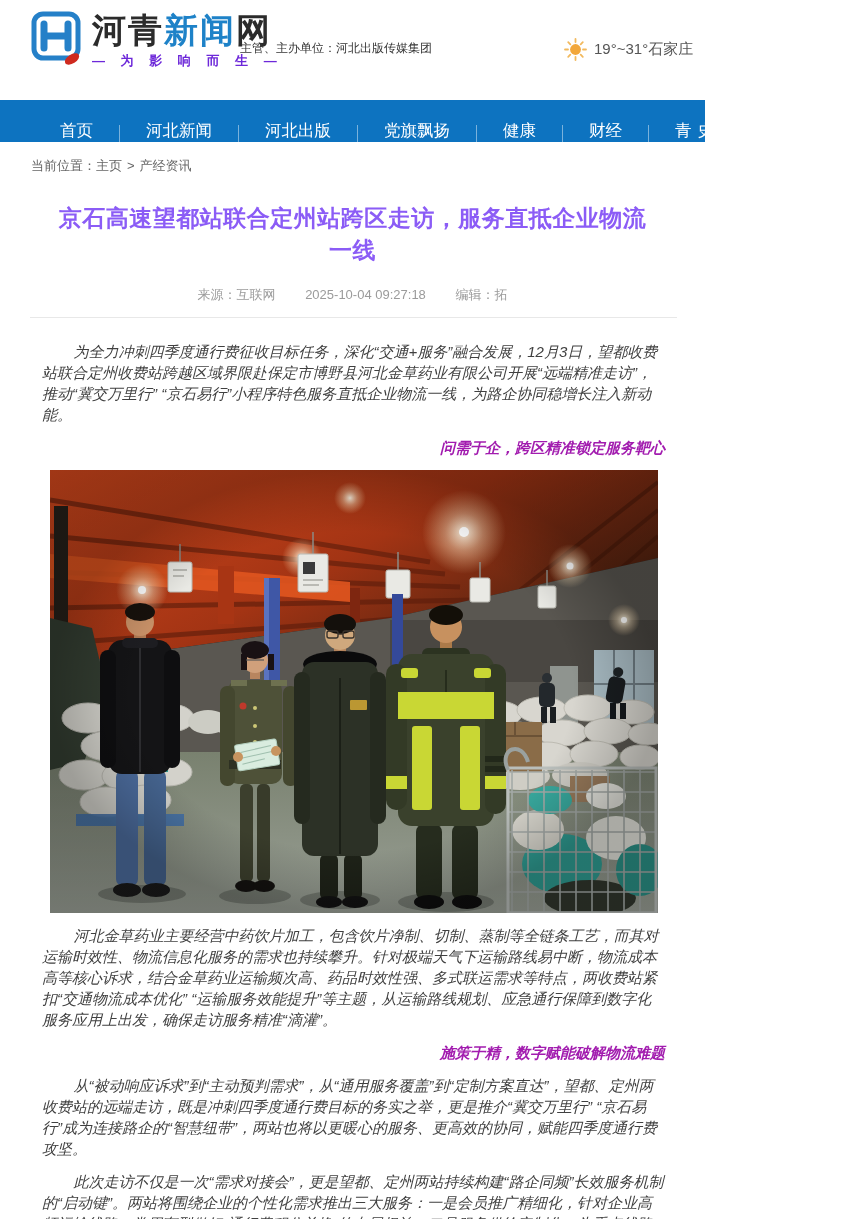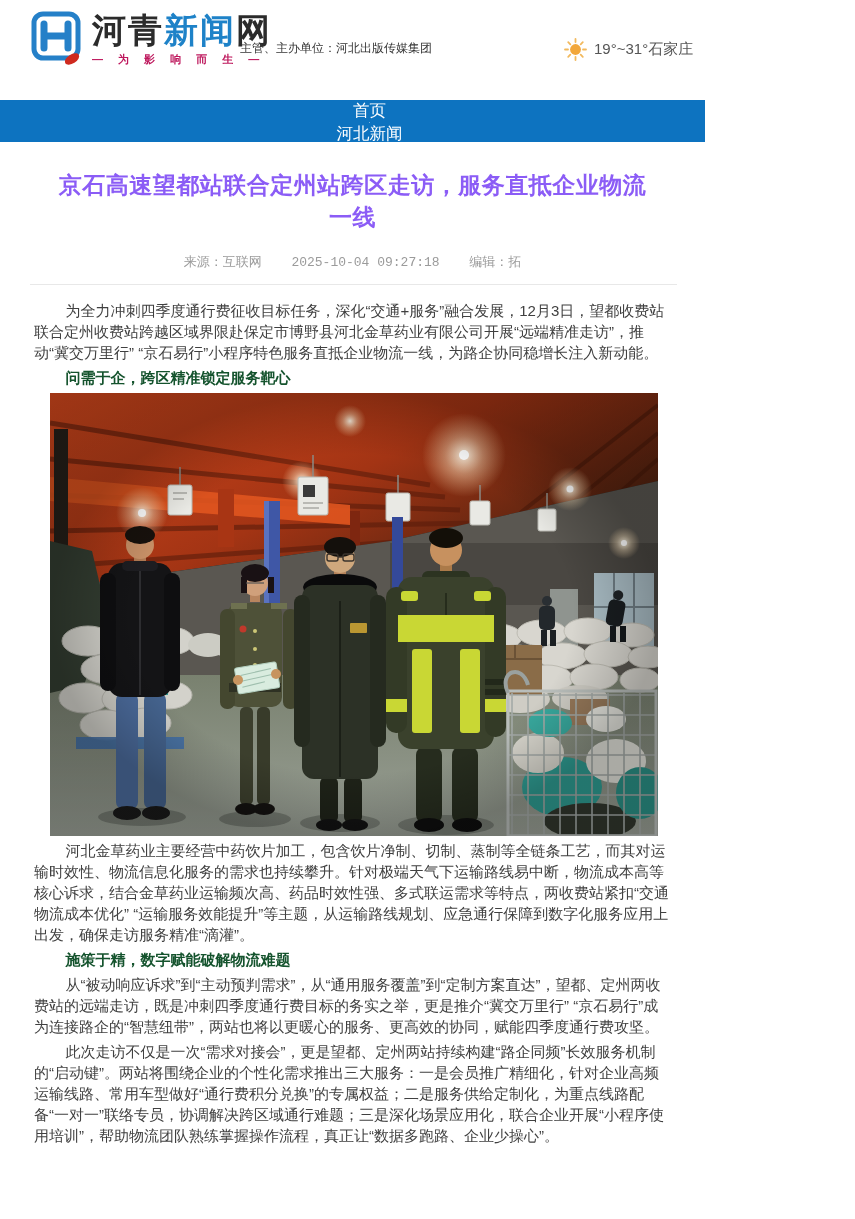--- a/index.html
+++ b/index.html
@@ -5,50 +5,50 @@
   html,body{margin:0;padding:0;background:#fff;}
   body{width:855px;font-family:"Liberation Sans","DejaVu Sans",sans-serif;}
   .page{position:relative;width:705px;height:1219px;background:#fff;overflow:hidden;}
 
   
   .site-header{position:relative;height:100px;background:#fff;}
   .logo-wrap{position:absolute;left:30px;top:10px;display:flex;align-items:flex-start;}
   .logo-text{margin-left:8px;}
   .site-name{font-size:34px;font-weight:900;letter-spacing:2px;line-height:40px;color:#2b2b2b;}
   .site-name .blue{color:#1e82c8;}
-  .tagline{margin-top:2px;font-size:11px;letter-spacing:6px;color:#be185d;font-weight:700;}
+  .tagline{margin-top:2px;font-size:13px;letter-spacing:6px;color:#6d28d9;font-weight:700;}
   .organizer{position:absolute;left:240px;top:40px;font-size:12px;color:#333;}
   .weather{position:absolute;left:564px;top:38px;display:flex;align-items:center;font-size:15px;color:#555;}
   .weather svg{margin-right:7px;}
   .search-box{position:absolute;left:762px;top:28px;}
   .search-box input{width:210px;height:38px;border:1px solid #ccc;outline:none;
     font-size:14px;color:#555;padding:0 12px;box-sizing:border-box;
     font-family:"Liberation Sans","DejaVu Sans",sans-serif;}
   .search-box input::placeholder{color:#a9a9a9;}
 
   
-  .main-nav{height:42px;background:#0d73c0;display:flex;align-items:center;padding-left:34px;overflow:hidden;flex-direction:column;}
+  .main-nav{height:42px;background:#0d73c0;display:flex;align-items:flex-end;padding-left:34px;overflow:hidden;}
   .nav-item{color:#fff;font-size:16.5px;padding:0 26px;white-space:nowrap;text-decoration:none;cursor:pointer;}
   .nav-item:nth-child(13){letter-spacing:6px;}
   .nav-divider{width:1px;height:17px;background:rgba(255,255,255,.45);flex:0 0 1px;}
 
   
   .breadcrumb{margin:15px 0 0 31px;font-size:13px;color:#666;}
   .breadcrumb a{color:#666;text-decoration:none;cursor:pointer;}
   .breadcrumb .sep{margin:0 5px;}
 
   
   .article-title{margin:27px 55px 0;text-align:center;font-size:23px;line-height:32px;
     font-weight:700;color:#8b5cf6;letter-spacing:.5px;}
   .article-meta{margin-top:20px;text-align:center;font-size:13px;color:#9b9b9b;}
-  .article-meta span{margin:0 13px;font-family:Liberation Mono, monospace;}
+  .article-meta span{margin:0 13px;}
   .meta-rule{border:none;border-top:1px solid #e8e8e8;margin:13px 28px 0 30px;}
   .article-body{padding:11px 28px 0 30px;font-size:15px;line-height:21px;color:#404040;}
-  .article-body p{margin:4px;text-indent:2.1em;}
-  .article-body p.subhead{font-weight:700;color:#14532d;}
+  .article-body p{margin:12px;text-indent:2.1em;font-style:italic;}
+  .article-body p.subhead{font-weight:700;color:#a21caf;text-align:right;}
   .photo-fig{width:608px;margin:5px auto 4px;}
   .photo-fig svg{display:block;}
 </style>
 </head>
 <body>
 
 <div class="page">
 
   <header class="site-header">
     <div class="logo-wrap">
@@ -98,20 +98,23 @@
     <a class="nav-item">健康</a>
     <span class="nav-divider"></span>
     <a class="nav-item">财经</a>
     <span class="nav-divider"></span>
     <a class="nav-item">青史观</a>
     <span class="nav-divider"></span>
     <a class="nav-item">河北好书</a>
 
   </nav>
 
+  <div class="breadcrumb">
+    <span>当前位置：</span><a>主页</a><span class="sep">&gt;</span><a>产经资讯</a>
+  </div>
 
   <main>
     <h1 class="article-title">京石高速望都站联合定州站跨区走访，服务直抵企业物流一线</h1>
 
     <div class="article-meta">
       <span>来源：互联网</span>
       <span>2025-10-04 09:27:18</span>
       <span>编辑：拓</span>
     </div>
     <hr class="meta-rule">

